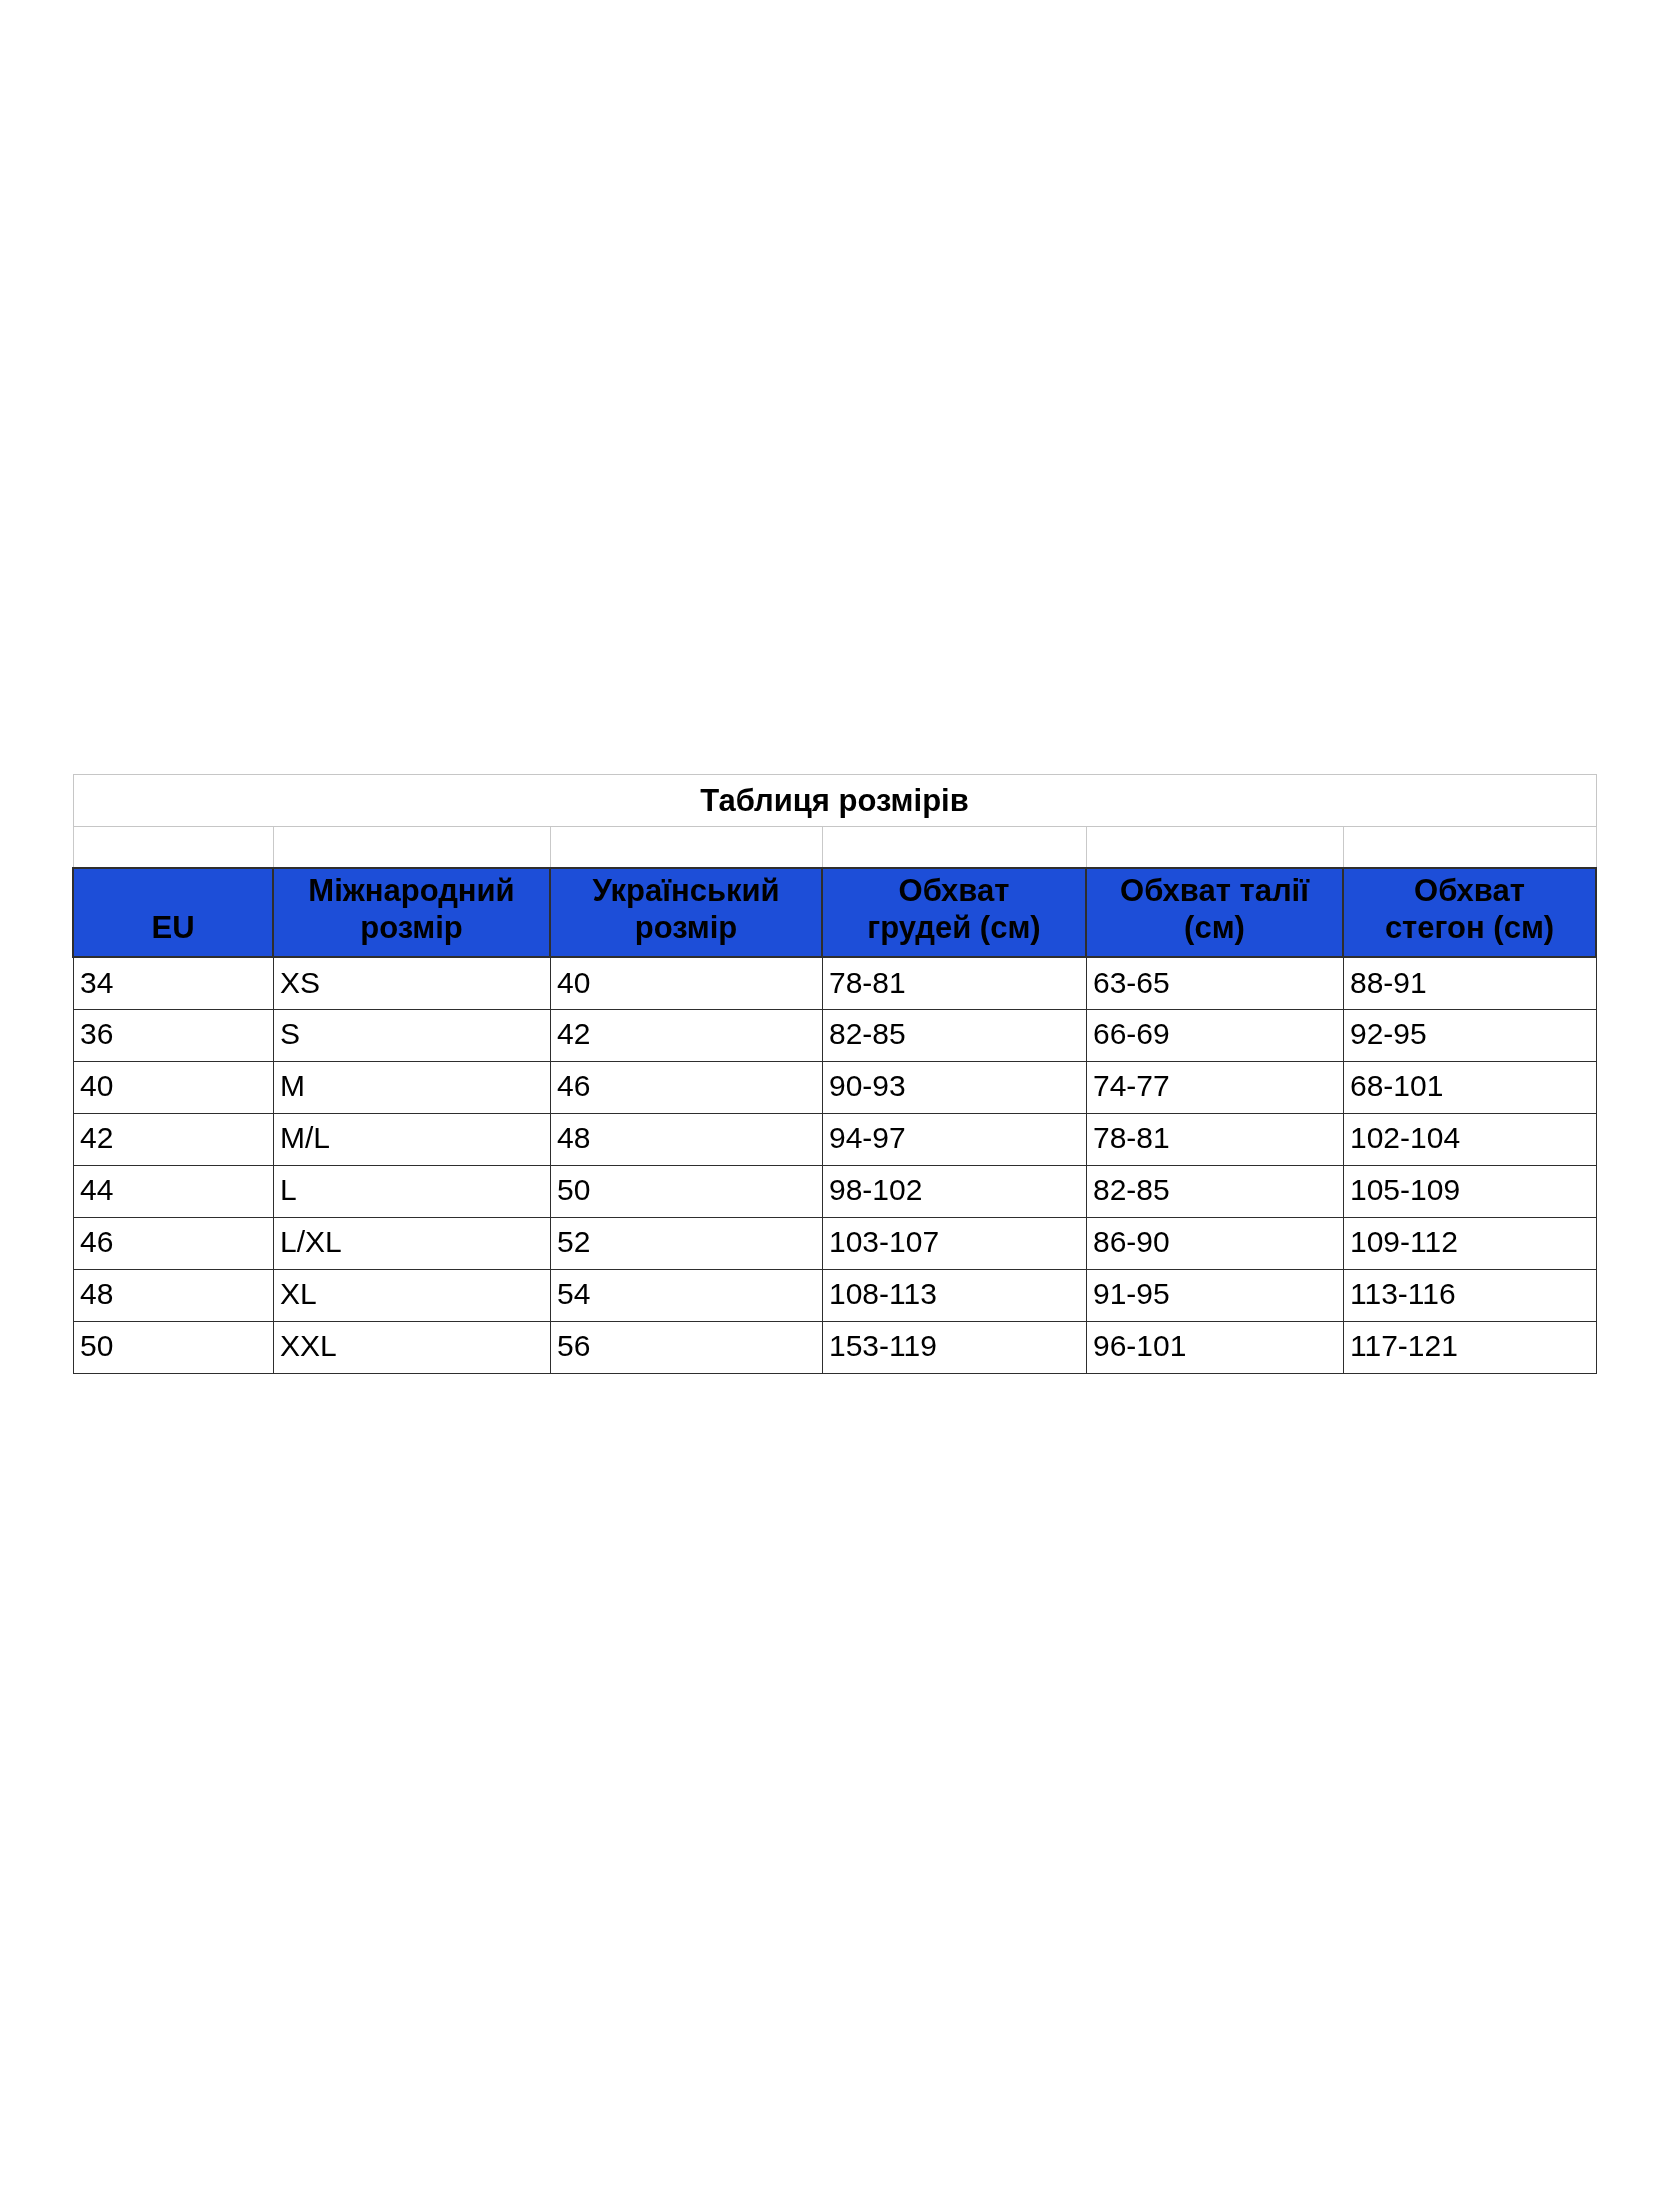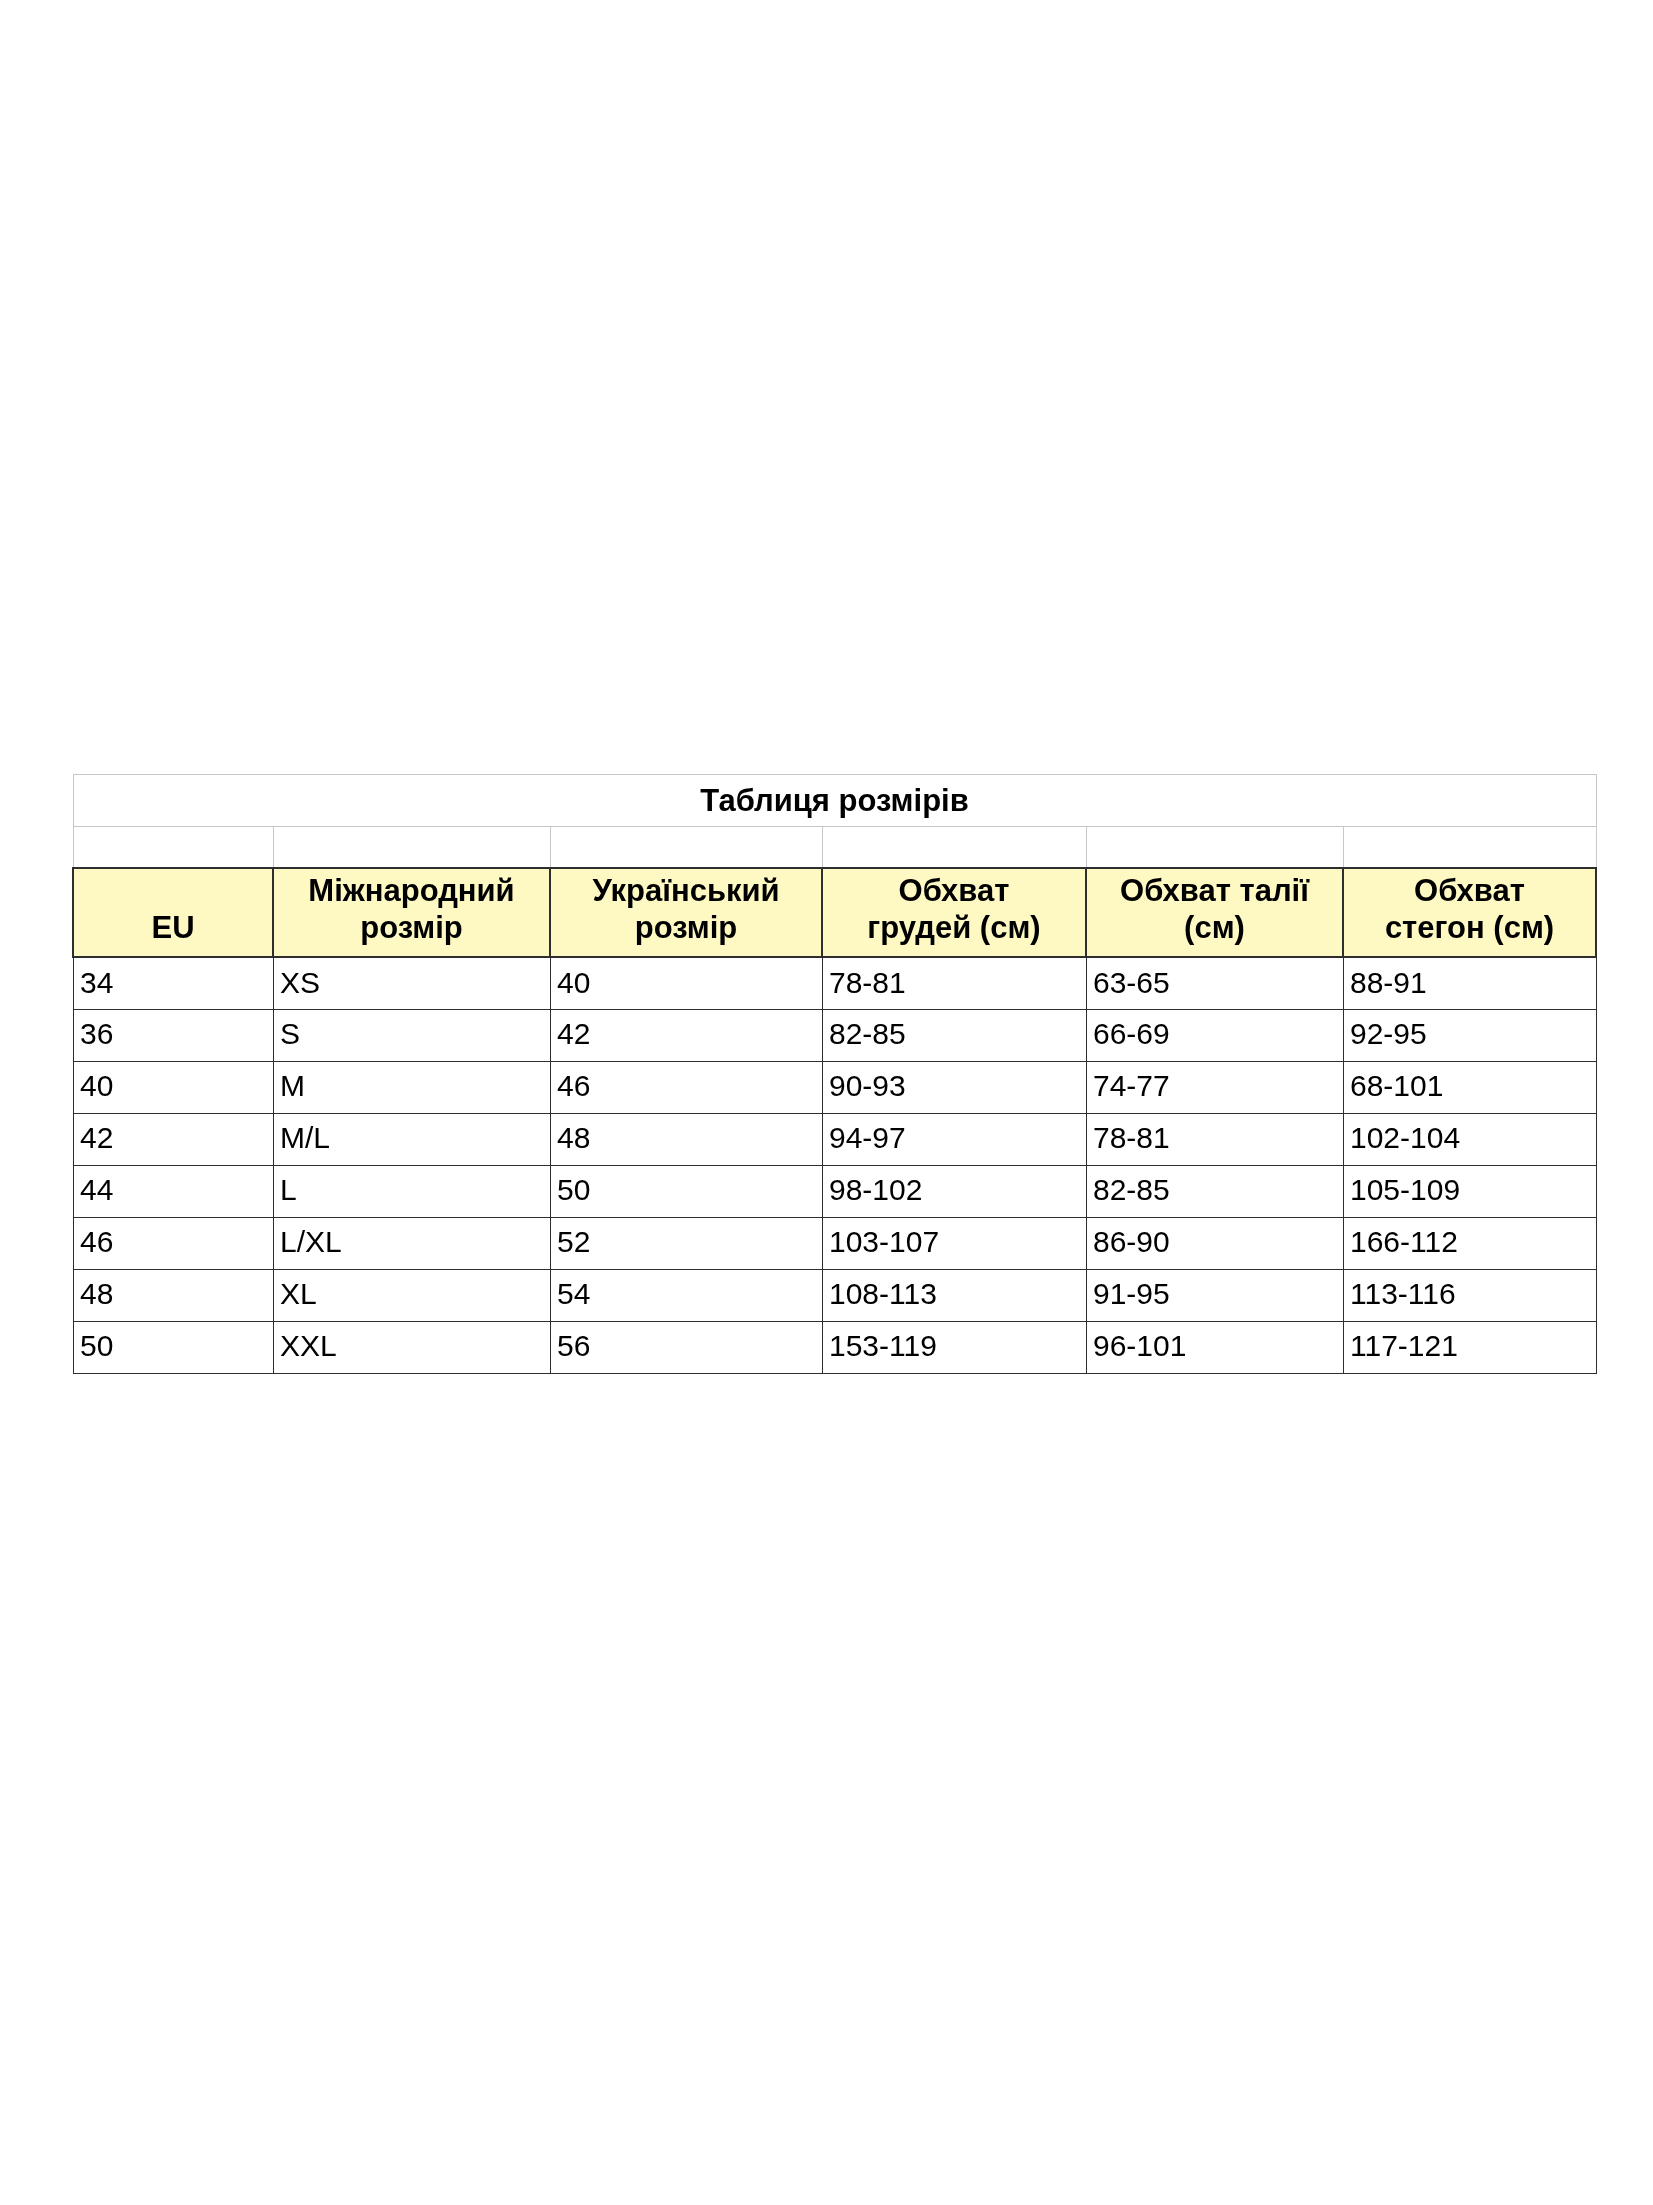--- a/index.html
+++ b/index.html
@@ -40,21 +40,21 @@
   }
   
   tr.spacer-row td {
     border: 1.6px solid #c9c9c9;
     height: 41px;
     background: #ffffff;
   }
   
   tr.header-row th {
     border: 2.5px solid #2e2e2e;
-    background: #fef9c3;
+    background: #1d4ed8;
     height: 86px;
     font-size: 31px;
     font-weight: bold;
     line-height: 1.18;
     text-align: center;
     vertical-align: bottom;
     padding: 4.9px 6.5px 9.8px 6.5px;
     white-space: pre-line;
   }
   
@@ -150,21 +150,21 @@
       <td>98-102</td>
       <td>82-85</td>
       <td>105-109</td>
     </tr>
     <tr class="data-row">
       <td>46</td>
       <td>L/XL</td>
       <td>52</td>
       <td>103-107</td>
       <td>86-90</td>
-      <td>166-112</td>
+      <td>109-112</td>
     </tr>
     <tr class="data-row">
       <td>48</td>
       <td>XL</td>
       <td>54</td>
       <td>108-113</td>
       <td>91-95</td>
       <td>113-116</td>
     </tr>
     <tr class="data-row">

